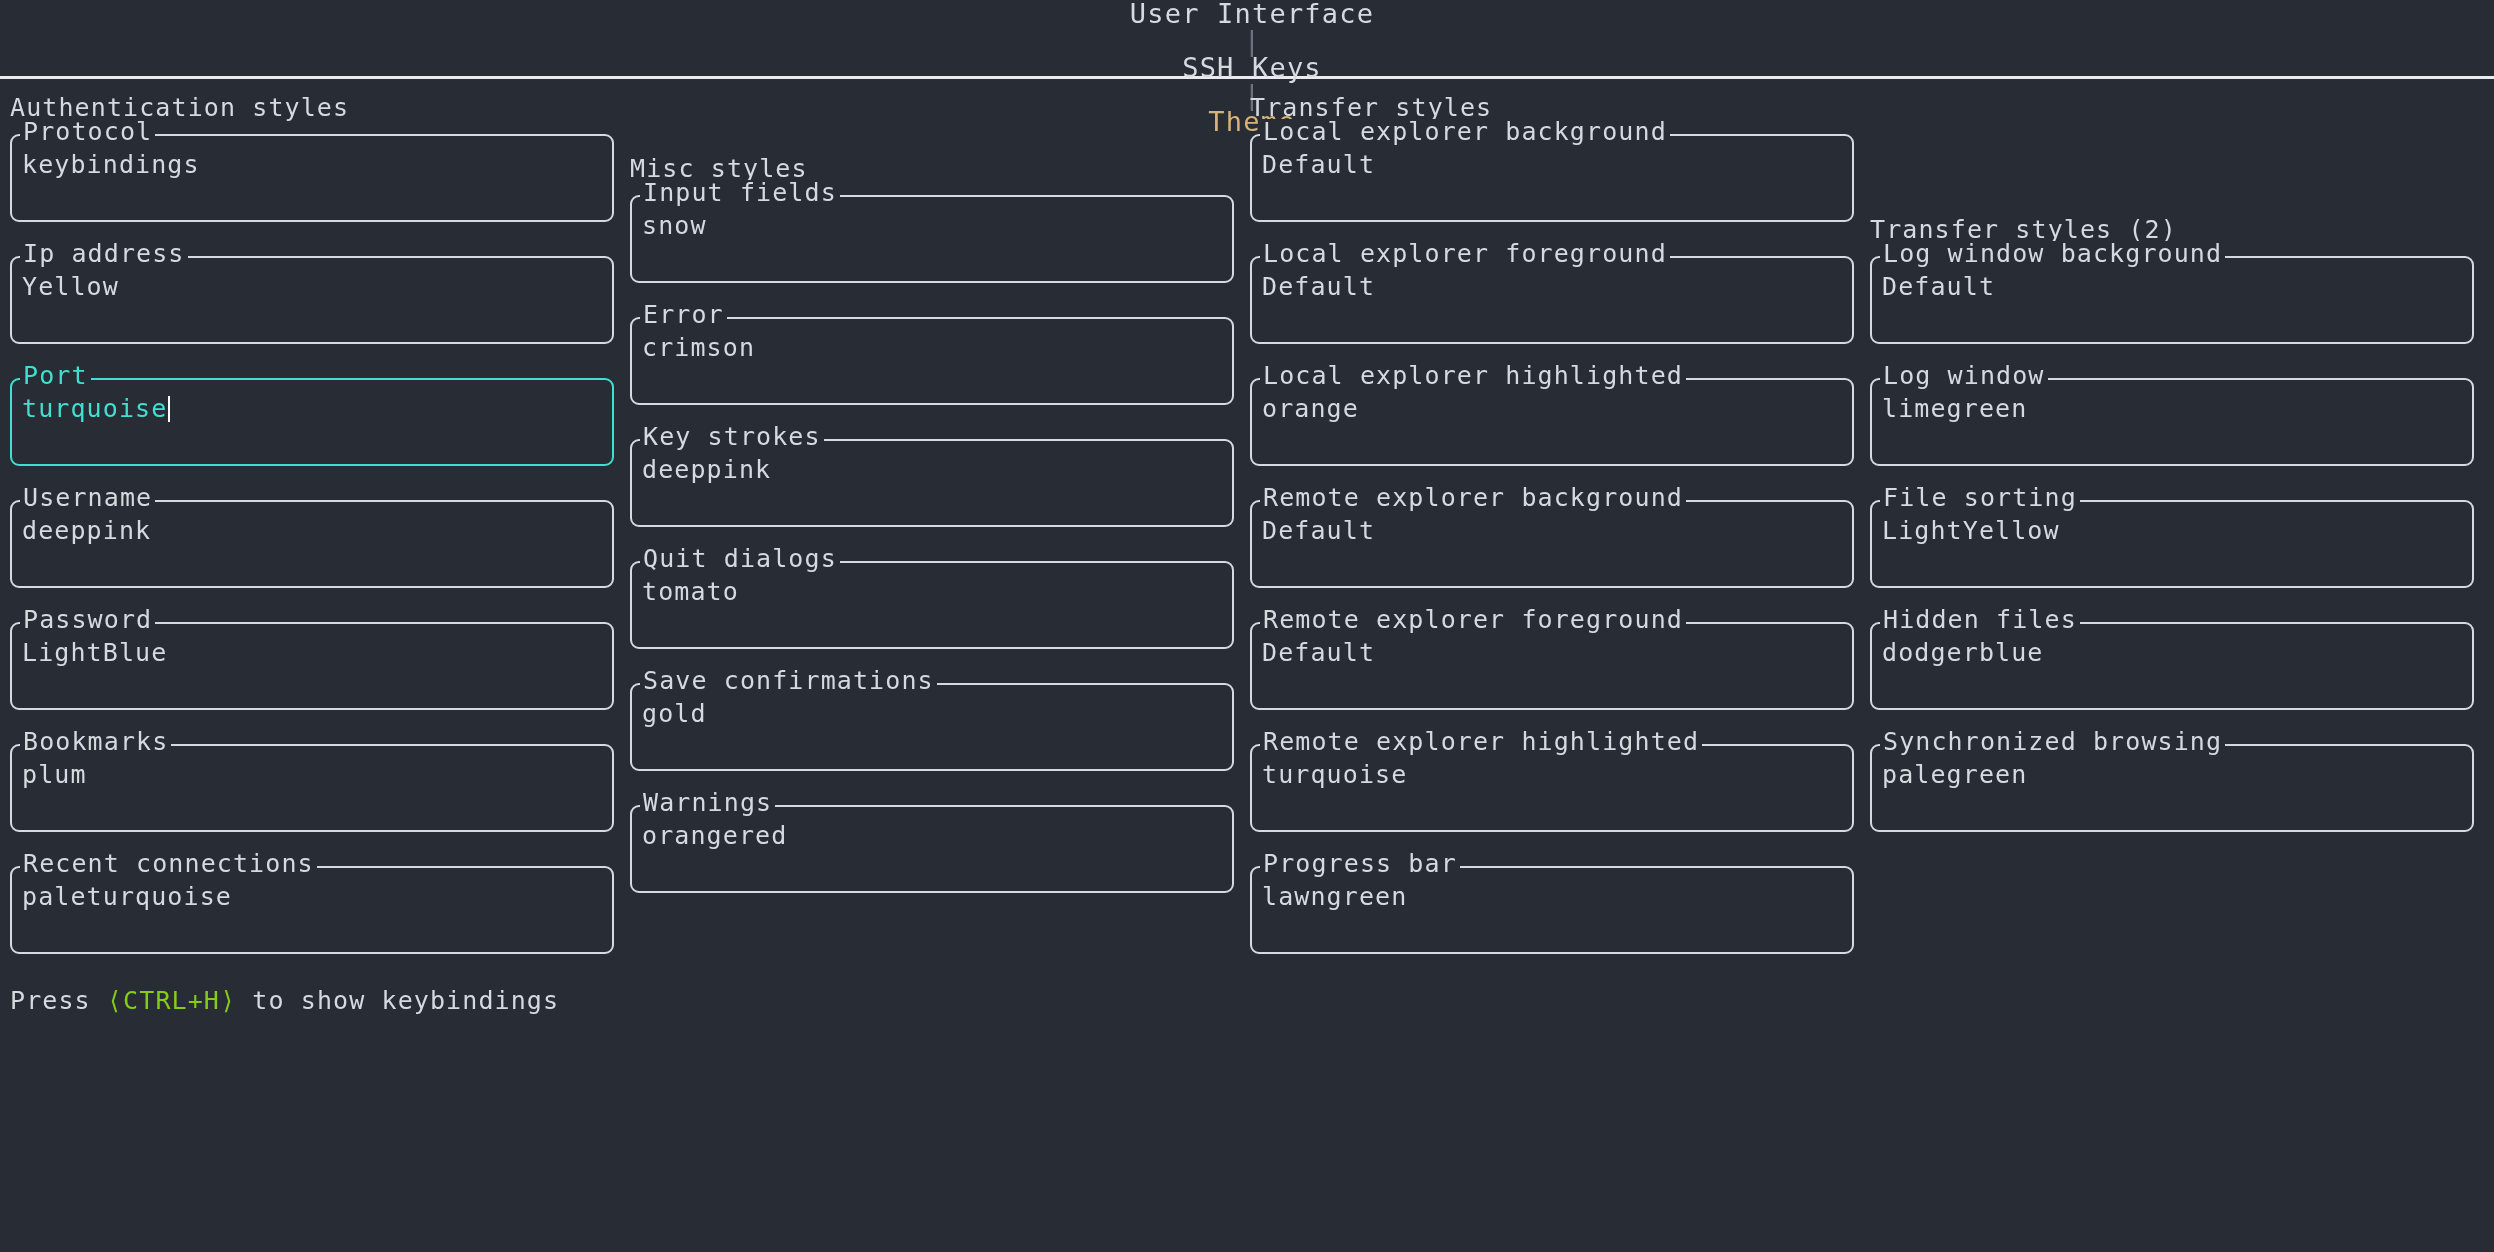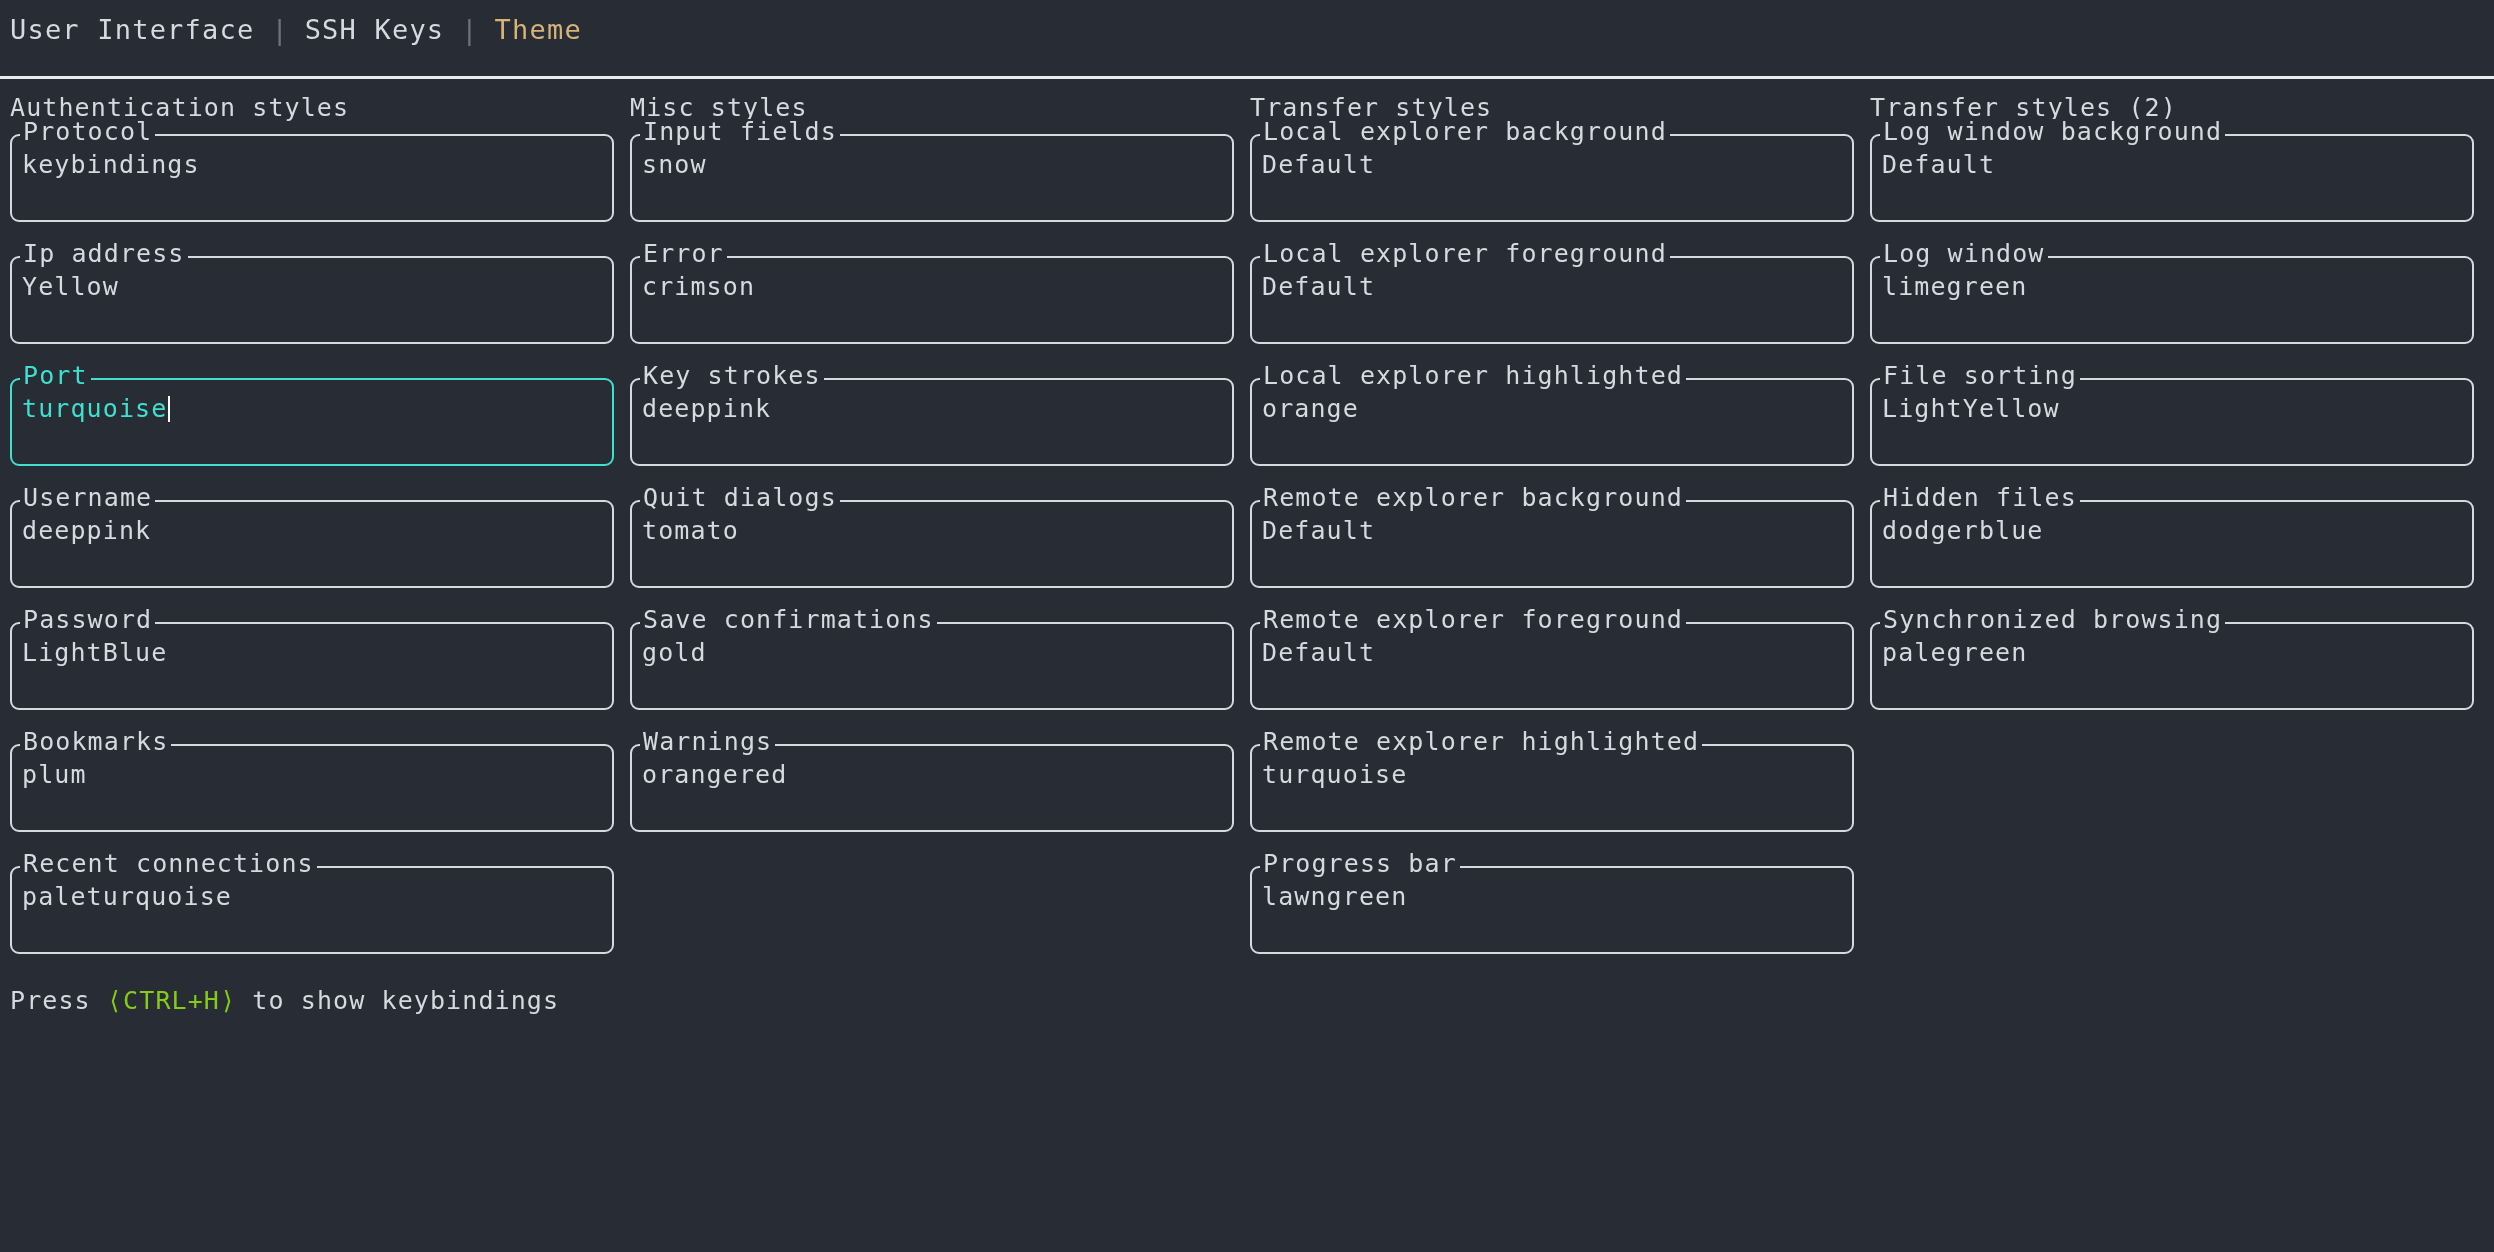--- a/index.html
+++ b/index.html
@@ -16,20 +16,21 @@
     -webkit-font-smoothing: antialiased;
   }
 
   
   #tabbar {
     height: 58px;
     display: flex;
     align-items: center;
     padding-left: 10px;
     box-sizing: border-box;
+    flex-direction: column;
   }
   .tab {
     font-size: 27px;
     letter-spacing: 1.2px;
     color: #d5d9e0;
     white-space: nowrap;
     line-height: 1;
   }
   .tab.active { color: #d7b377; }
   .tab-sep {
@@ -47,20 +48,21 @@
     width: 100%;
     margin-top: 18px;
   }
 
   
   #columns {
     display: flex;
     padding: 0 10px;
     box-sizing: border-box;
     margin-top: 16px;
+    align-items: center;
   }
   .column {
     width: 620px;
     flex: 0 0 620px;
     box-sizing: border-box;
     padding-right: 16px;
   }
   .col-title {
     font-size: 25px;
     letter-spacing: 1.1px;

